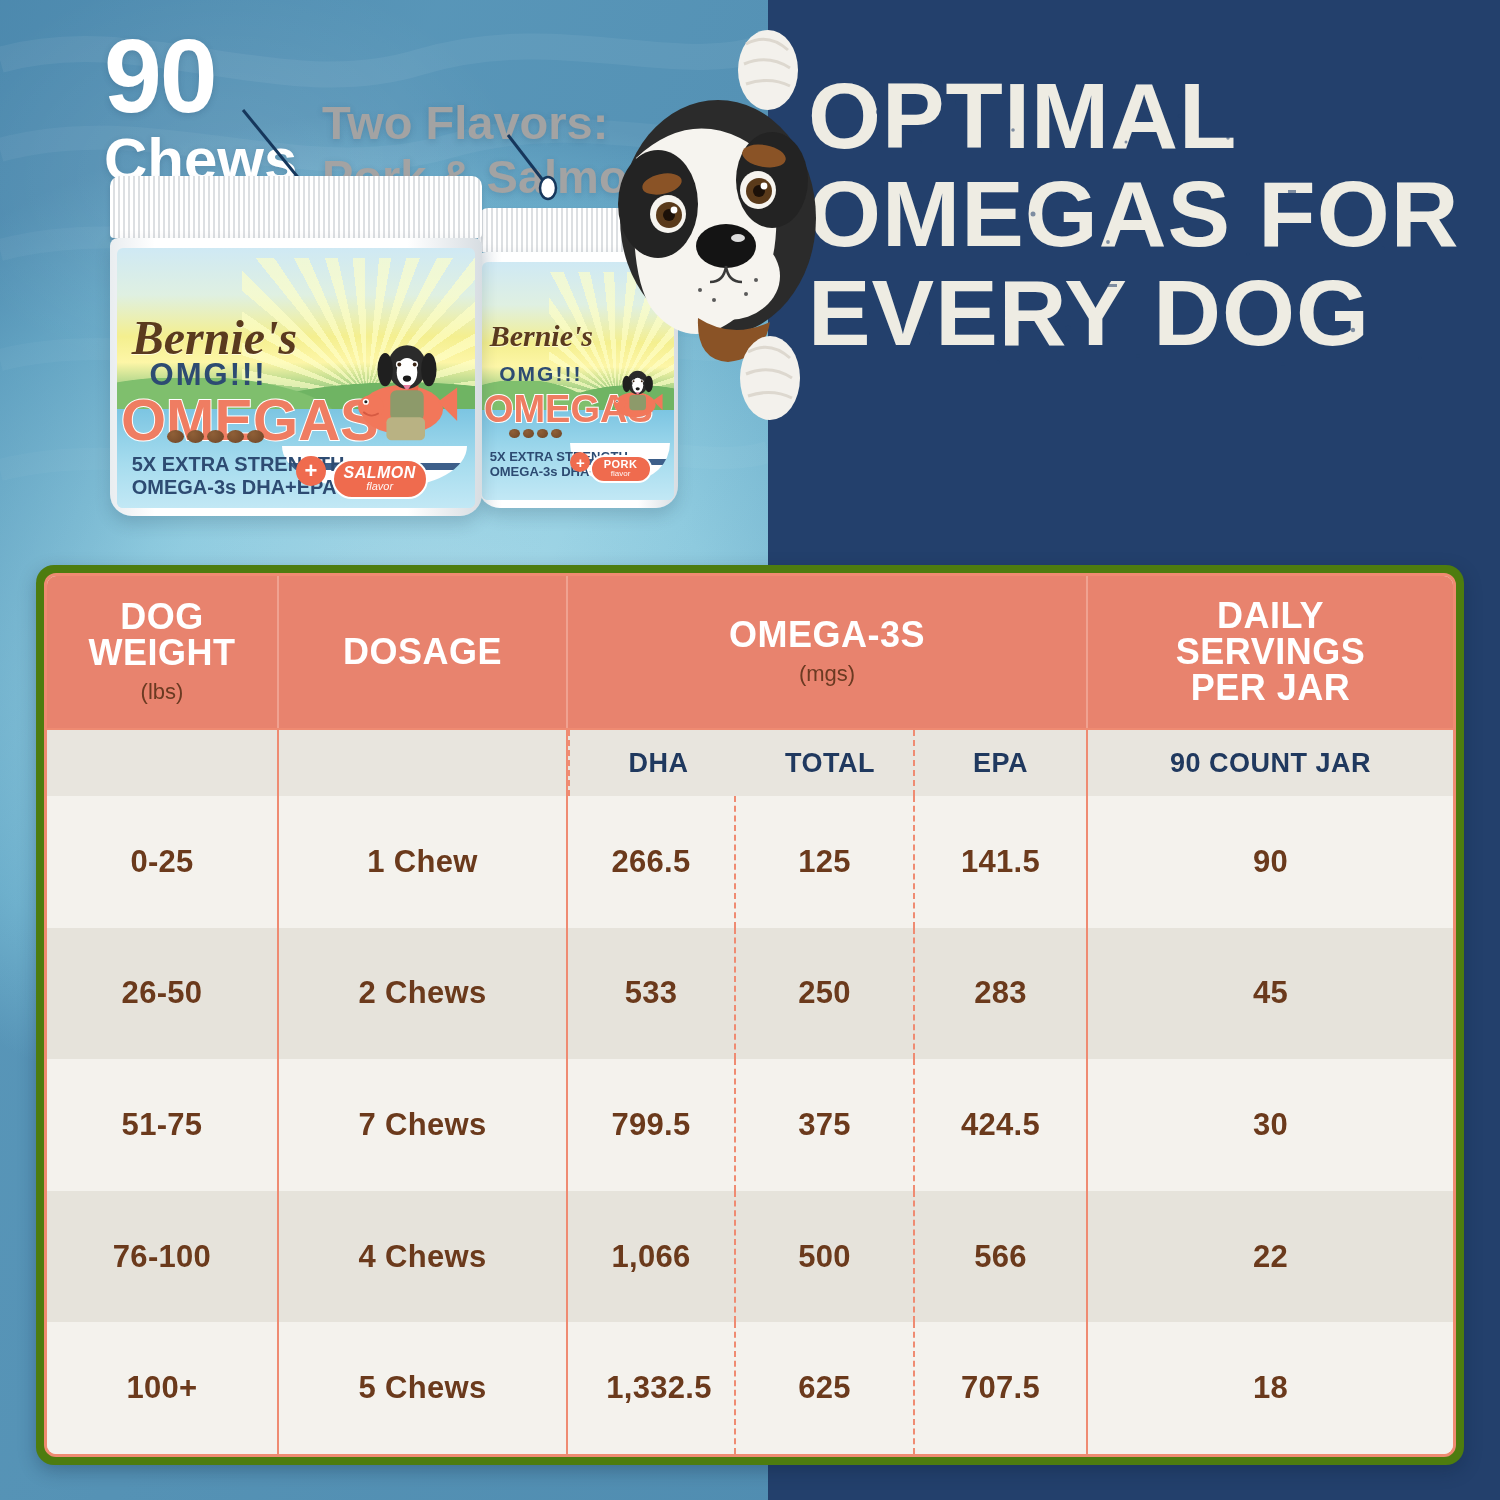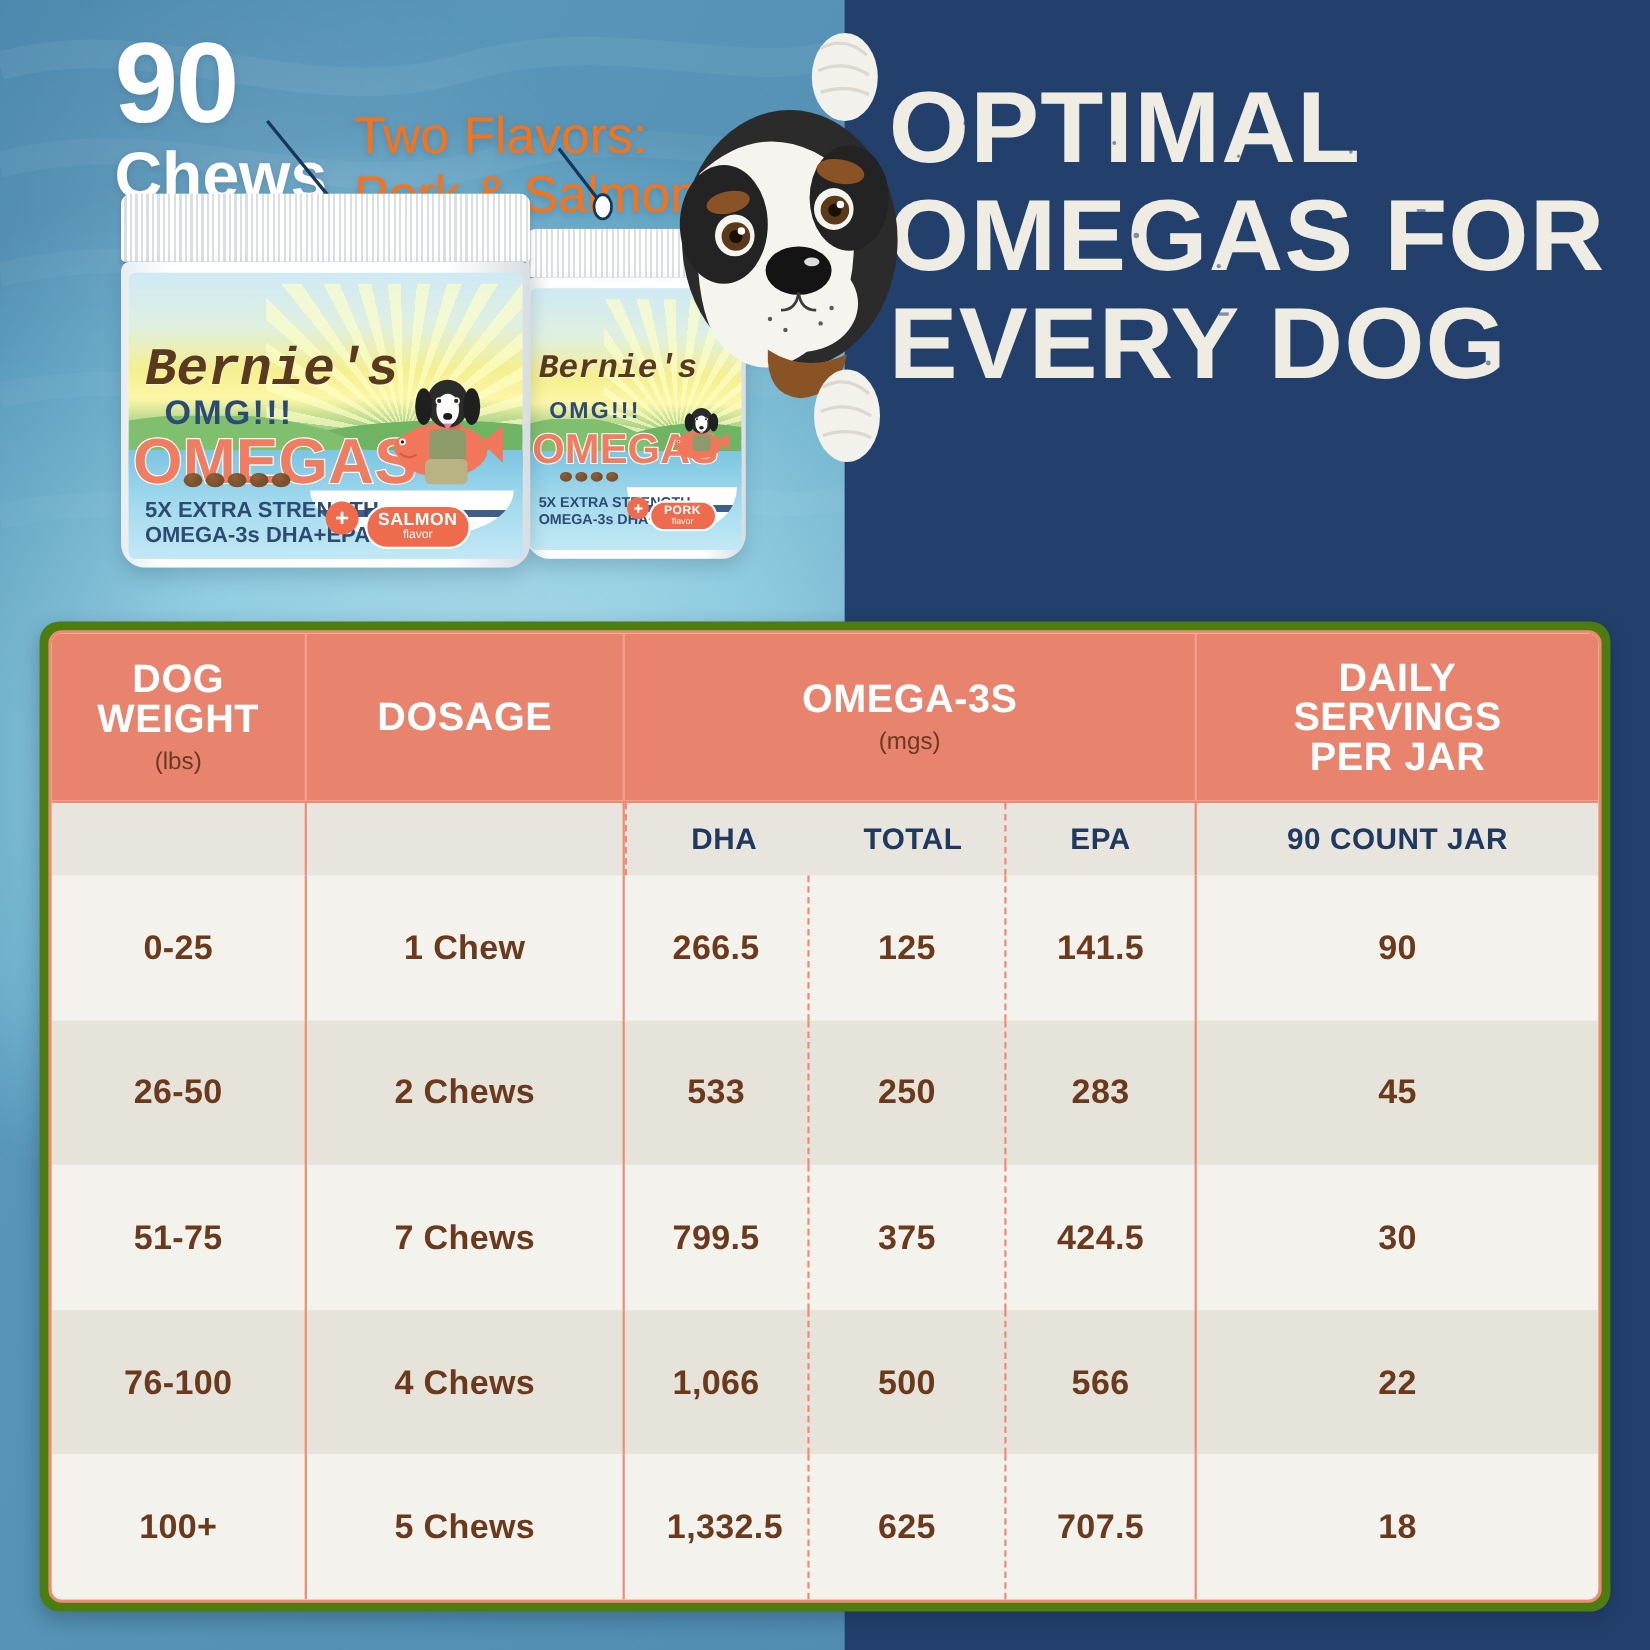--- a/index.html
+++ b/index.html
@@ -87,22 +87,22 @@
     color: #ffffff;
     font-weight: 700;
     text-shadow: 0 2px 6px rgba(30,70,100,.22);
   }
   .callout-90 .num { font-size: 104px; line-height: .9; letter-spacing: -2px; }
   .callout-90 .sub { font-size: 60px; line-height: 1.05; margin-top: 4px; }
 
   .callout-flavors {
     position: absolute;
     left: 322px; top: 96px;
-    color: #f97316;
-    font-weight: 400;
+    color: #a3a3a3;
+    font-weight: 700;
     font-size: 47px;
     line-height: 1.14;
     text-shadow: 0 2px 6px rgba(30,70,100,.22);
   }
 
   .leaders { position: absolute; left:0; top:0; width: 768px; height: 560px; }
 
   
   .jar { position: absolute; }
 
@@ -164,21 +164,21 @@
   }
   .boat {
     position: absolute; left: 46%; right: 2%; top: 76%; height: 16%;
     border-radius: 0 0 40% 40%/0 0 100% 100%;
     background: linear-gradient(180deg,#ffffff 0 42%, #3d5f8a 42% 58%, #ffffff 58% 100%);
   }
 
   .brand {
     position: absolute; left: 4%; top: 24%;
     color: #5a3a1e;
-    font-family: Liberation Mono, monospace;
+    font-family: Liberation Serif, serif;
     font-style: italic;
     font-weight: 700;
     white-space: nowrap;
     text-shadow: 0 1px 0 rgba(255,255,255,.6);
   }
   .omg {
     position: absolute; left: 9%; top: 42%;
     color: #2d4b72;
     font-weight: 700;
     letter-spacing: 2px;
@@ -471,21 +471,21 @@
           <div class="chew"></div>
           <div class="chew"></div>
           <div class="chew"></div>
           <div class="chew"></div>
         </div>
         <div class="strength" style="font-size:20px;">
           <div>5X EXTRA STRENGTH</div>
           <div>OMEGA-3s DHA+EPA</div>
         </div>
         <div class="cross" style="left:50%; top:80%; width:30px; height:30px; font-size:22px;">+</div>
-        <div class="flavor-badge" style="left:60%; top:81%; width:96px; height:40px; border-radius:20px;">
+        <div class="flavor-badge" style="left:60%; top:81%; width:96px; height:40px; border-radius:20px;font-style:italic;">
           <span class="fb-name" style="font-size:16px;">SALMON</span>
           <span class="fb-sub" style="font-size:11px;">flavor</span>
         </div>
 
         <svg class="label-dog" viewBox="0 0 100 100">
           <ellipse cx="52" cy="60" rx="32" ry="19" fill="#f2775a"></ellipse>
           <ellipse cx="28" cy="58" rx="10" ry="9" fill="#f2775a"></ellipse>
           <circle cx="24" cy="54" r="2.4" fill="#fff"></circle>
             <circle cx="24" cy="54" r="1.2" fill="#222"></circle>
           <path d="M22 62 q6 5 12 1" fill="none" stroke="#d65a42" stroke-width="1.4"></path>

